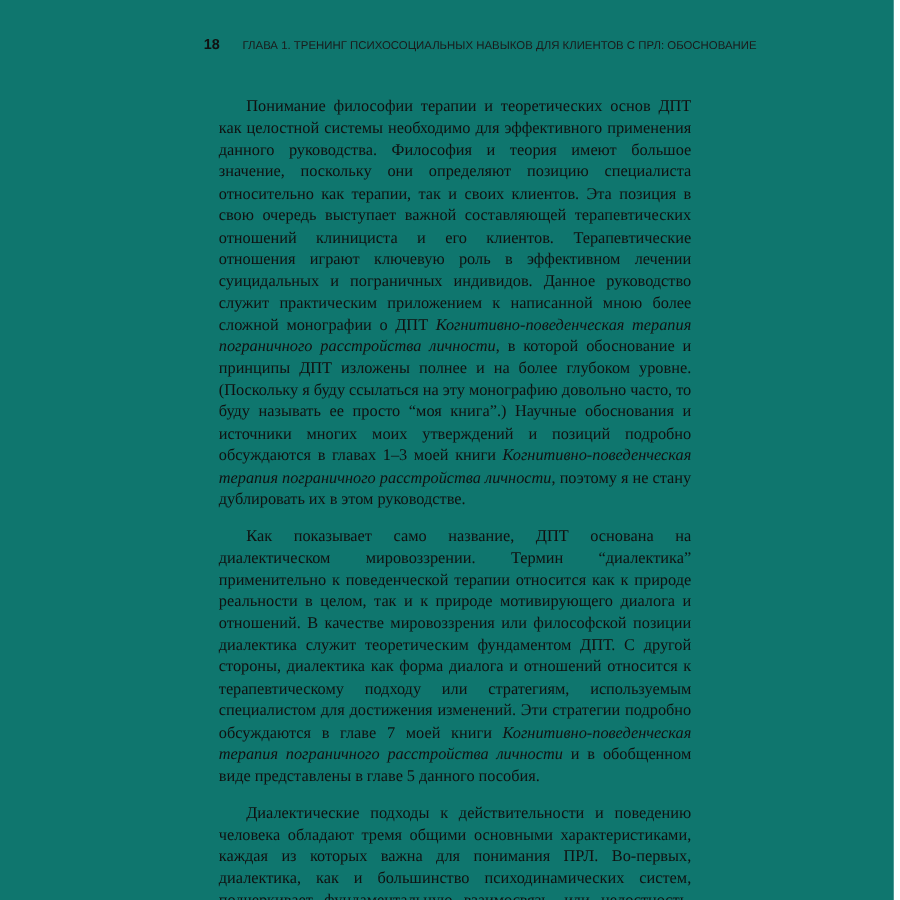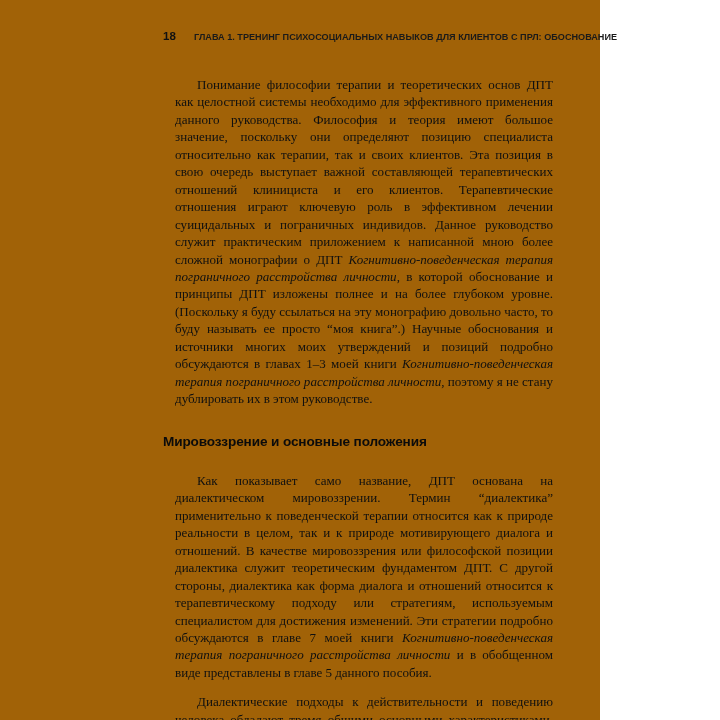--- a/index.html
+++ b/index.html
@@ -12,23 +12,23 @@
     width: 720px;
     height: 720px;
     overflow: hidden;
     font-family: "Liberation Serif", "DejaVu Serif", serif;
     color: #0f0f0f;
     -webkit-font-smoothing: antialiased;
   }
 
   .page {
     position: relative;
-    width: 600px;
+    width: 715px;
     height: 720px;
-    background: #a16207;
+    background: #0f766e;
     box-sizing: border-box;
   }
 
   
   .running-head {
     position: absolute;
     left: 163px;
     top: 30px;
     width: 402px;
     display: flex;
@@ -38,21 +38,21 @@
   }
   .folio {
     font-size: 11.5px;
     font-weight: bold;
     color: #111111;
     letter-spacing: 0.1px;
     flex: 0 0 auto;
   }
   .chapter-title {
     font-size: 9.1px;
-    font-weight: bold;
+    font-weight: normal;
     color: #1a1a1a;
     letter-spacing: 0.02px;
     line-height: 1.1;
     white-space: nowrap;
     flex: 1 1 auto;
   }
 
   
   .column {
     position: absolute;
@@ -100,20 +100,19 @@
 
   <div class="running-head">
     <span class="folio">18</span>
     <span class="chapter-title">ГЛАВА 1. ТРЕНИНГ ПСИХОСОЦИАЛЬНЫХ НАВЫКОВ ДЛЯ КЛИЕНТОВ С ПРЛ: ОБОСНОВАНИЕ</span>
   </div>
 
   <div class="column">
 
     <p class="body-par"><span>Понимание философии терапии и теоретических основ ДПТ как целостной системы необходимо для эффективного применения данного руководства. Философия и теория имеют большое значение, поскольку они определяют позицию специалиста относительно как терапии, так и своих клиентов. Эта позиция в свою очередь выступает важной составляющей терапевтических отношений клинициста и его клиентов. Терапевтические отношения играют ключевую роль в эффективном лечении суицидальных и пограничных индивидов. Данное руководство служит практическим приложением к написанной мною более сложной монографии о ДПТ </span><em class="it">Когнитивно-поведенческая терапия пограничного расстройства личности</em><span>, в которой обоснование и принципы ДПТ изложены полнее и на более глубоком уровне. (Поскольку я буду ссылаться на эту монографию довольно часто, то буду называть ее просто “моя книга”.) Научные обоснования и источники многих моих утверждений и позиций подробно обсуждаются в главах 1–3 моей книги </span><em class="it">Когнитивно-поведенческая терапия пограничного расстройства личности</em><span>, поэтому я не стану дублировать их в этом руководстве.</span></p>
 
-    <h2 class="sec-head">Мировоззрение и основные положения</h2>
 
     <p class="body-par"><span>Как показывает само название, ДПТ основана на диалектическом мировоззрении. Термин “диалектика” применительно к поведенческой терапии относится как к природе реальности в целом, так и к природе мотивирующего диалога и отношений. В качестве мировоззрения или философской позиции диалектика служит теоретическим фундаментом ДПТ. С другой стороны, диалектика как форма диалога и отношений относится к терапевтическому подходу или стратегиям, используемым специалистом для достижения изменений. Эти стратегии подробно обсуждаются в главе 7 моей книги </span><em class="it">Когнитивно-поведенческая терапия пограничного расстройства личности</em><span> и в обобщенном виде представлены в главе 5 данного пособия.</span></p>
 
     <p class="body-par">Диалектические подходы к действительности и поведению человека обладают тремя общими основными характеристиками, каждая из которых важна для понимания ПРЛ. Во-первых, диалектика, как и большинство психодинамических систем, подчеркивает фундаментальную взаимосвязь, или целостность, действительности. Это означает, что с диалектической точки зрения ценность анализа отдельных элементов системы довольно ограниченна, если только анализ не устанавливает очевидную взаимосвязь части и целого. Таким образом, диалектика направляет наше внимание как на непосредственный, так и на более масштабные контексты поведения, а также на взаимосвязь индивидуальных поведенческих паттернов. Что касается тренинга навыков, терапевт должен учитывать прежде всего взаимосвязь дефицита различных навыков. Освоение одного нового комплекса навыков проходит чрезвычайно трудно без одновременного освоения других связанных с ними навыков, что в свою очередь становится еще более сложной задачей. Диалектическое мировоззрение совместимо также с контекстуальными и</p>
 
   </div>
 </div>
 
 </body></html>

